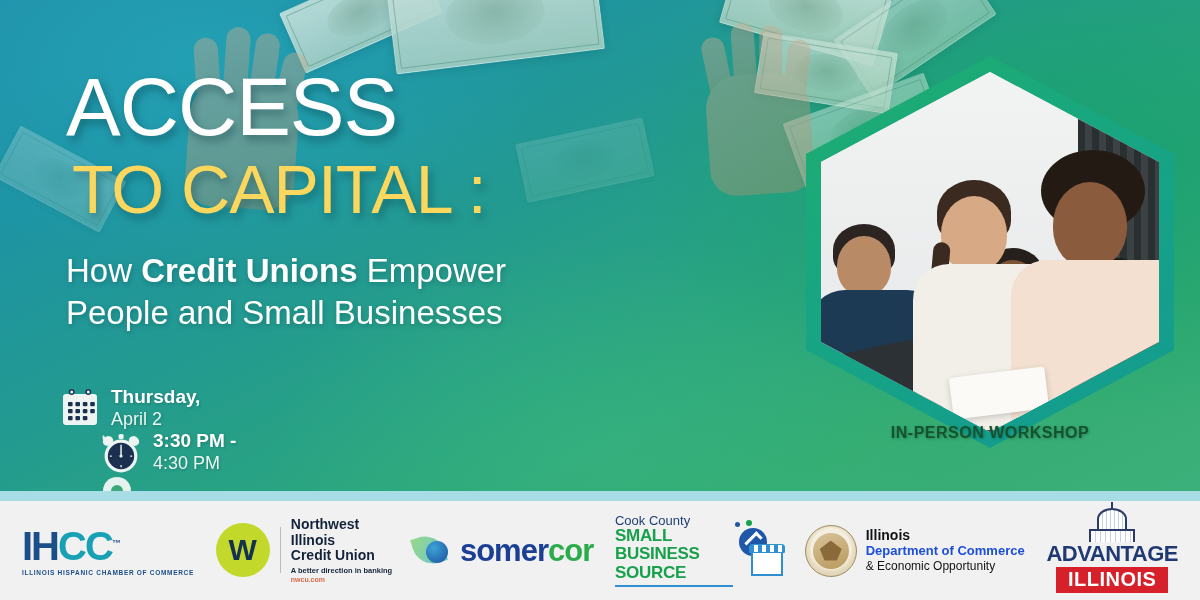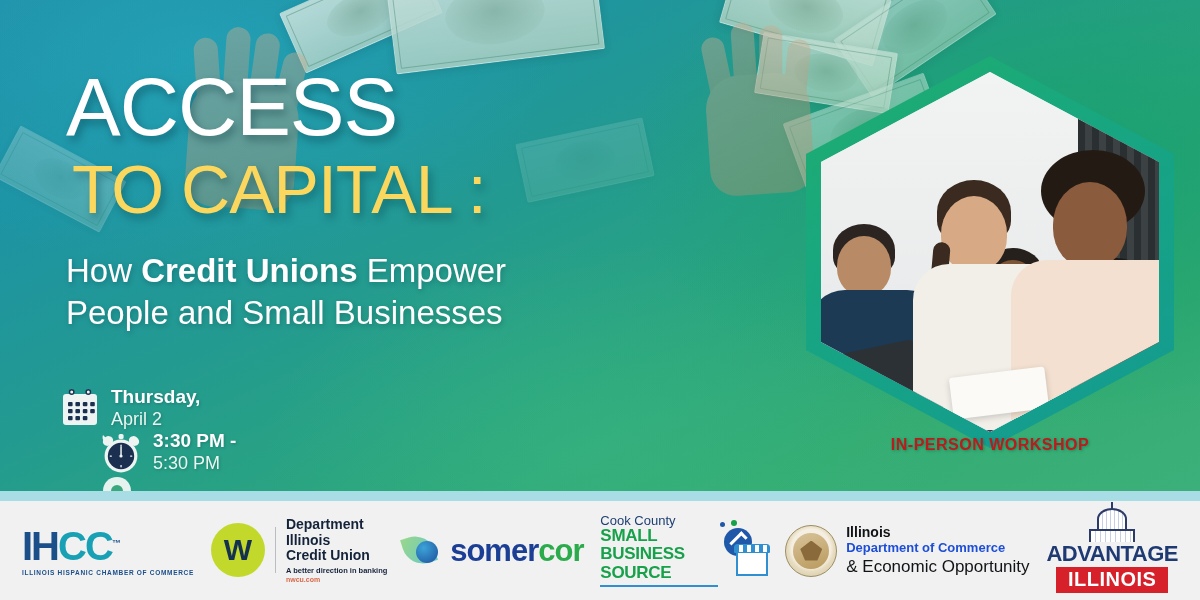--- a/index.html
+++ b/index.html
@@ -210,23 +210,23 @@
     position:absolute; left:130px; top:300px; width:96px; height:42px;
     background:#fbfaf6; transform:rotate(-7deg); border-radius:3px;
     box-shadow:0 2px 6px rgba(0,0,0,.18);
   }
   .tablet {
     position:absolute; left:24px; top:274px; width:74px; height:54px;
     background:#2c3136; transform:rotate(-12deg); border-radius:5px;
   }
 
   .workshop-label {
-    position:absolute; left:806px; top:436px; width:368px;
+    position:absolute; left:806px; top:424px; width:368px;
     text-align:center; z-index:6;
-    font-size:16px; font-weight:bold; letter-spacing:.5px; color:#b91c1c;
+    font-size:16px; font-weight:bold; letter-spacing:.5px; color:#14532d;
     text-shadow:1px 1px 3px rgba(0,50,40,.35);
   }
 
   
   .divider {
     position:absolute; left:0; top:491px; width:1200px; height:10px;
     background:#a9dde6; z-index:7;
   }
   .footer {
     position:absolute; left:0; top:501px; width:1200px; height:99px;
@@ -318,21 +318,21 @@
     content:""; position:absolute; left:7px; top:7px; right:7px; bottom:7px;
     border-radius:50%; background:linear-gradient(160deg,#d8c39a,#b99a5d);
   }
   .seal-eagle {
     position:relative; z-index:2; width:22px; height:20px;
     background:#8a6a3a; clip-path:polygon(50% 0%, 100% 42%, 78% 100%, 22% 100%, 0% 42%);
   }
   .dceo-text { line-height:1.14; }
   .dceo-l1 { font-size:14px; font-weight:bold; color:#111316; }
   .dceo-l2 { font-size:13px; font-weight:bold; color:#1d4ed8; }
-  .dceo-l3 { font-size:17px; font-weight:400; color:#111316; margin-top:1px; }
+  .dceo-l3 { font-size:12px; font-weight:400; color:#111316; margin-top:1px; }
 
   
   .advil { flex-direction:column; align-items:center; }
   .advil-dome { position:relative; width:52px; height:34px; margin-bottom:1px; }
   .advil-dome .cap {
     position:absolute; left:11px; top:0; width:30px; height:22px;
     border-radius:50% 50% 0 0; border:2px solid #2b3a66; border-bottom:none;
     background:repeating-linear-gradient(90deg,#ffffff 0 3px,#c7cfe2 3px 4px);
   }
   .advil-dome .tip {
@@ -434,21 +434,21 @@
           <rect x="20.4" y="12.6" width="1.3" height="2.4" rx=".6"></rect>
           <rect x="20.4" y="33" width="1.3" height="2.4" rx=".6"></rect>
           <rect x="9.6" y="23.4" width="2.4" height="1.3" rx=".6"></rect>
           <rect x="30" y="23.4" width="2.4" height="1.3" rx=".6"></rect>
         </g>
         <rect x="20.3" y="14.8" width="1.5" height="10.2" rx=".75" fill="#edf4f2"></rect>
         <circle cx="21" cy="24" r="1.6" fill="#edf4f2"></circle>
       </svg>
       <div class="detail-text">
         <div class="detail-primary">3:30 PM -</div>
-        <div class="detail-secondary">5:30 PM</div>
+        <div class="detail-secondary">4:30 PM</div>
       </div>
     </div>
 
     <div class="detail">
       <svg class="icon-pin" width="34" height="44" viewBox="0 0 34 44">
         <path d="M17 2 C9 2 3 8 3 16 C3 25 17 41 17 41 C17 41 31 25 31 16 C31 8 25 2 17 2 Z" fill="#e6f2ee"></path>
         <circle cx="17" cy="16" r="6" fill="#3aa87c"></circle>
       </svg>
     </div>
 
@@ -511,21 +511,21 @@
 
     <div class="logo ihcc">
       <div class="ihcc-mark"><span>IH</span><span class="cc">CC</span><span class="ihcc-tm">™</span></div>
       <div class="ihcc-sub">ILLINOIS HISPANIC CHAMBER OF COMMERCE</div>
     </div>
 
     <div class="logo nwcu">
       <div class="nwcu-badge">W</div>
       <div class="nwcu-rule"></div>
       <div class="nwcu-text">
-        <div class="nwcu-name">Department</div>
+        <div class="nwcu-name">Northwest</div>
         <div class="nwcu-name">Illinois</div>
         <div class="nwcu-name">Credit Union</div>
         <div class="nwcu-tag">A better direction in banking</div>
         <div class="nwcu-url">nwcu.com</div>
       </div>
     </div>
 
     <div class="logo somer">
       <div class="somer-mark">
         <div class="somer-leaf"></div>

